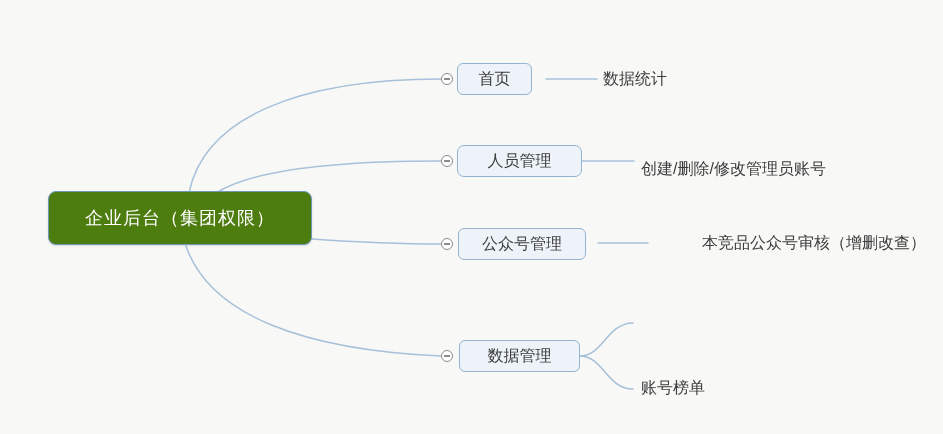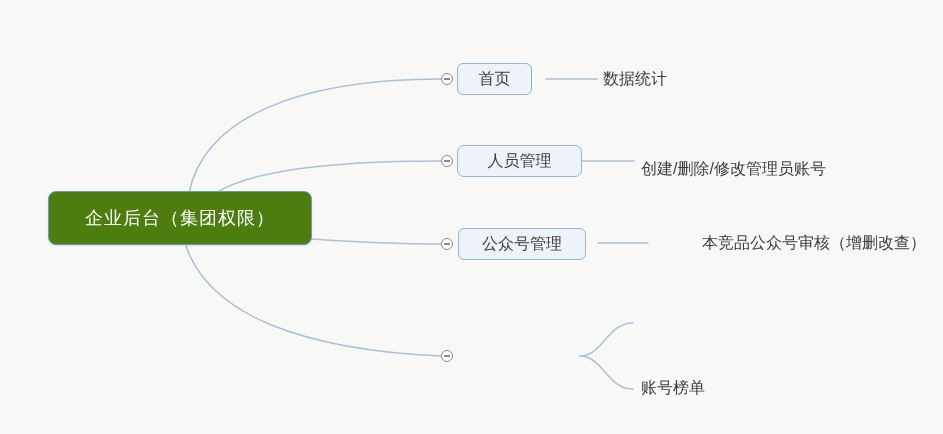--- a/index.html
+++ b/index.html
@@ -123,15 +123,16 @@
 
   <div class="collapse" style="left:441px; top:238px;">
     <span class="minus"></span>
   </div>
   <div class="topic" style="left:458px; top:228px; width:128px;">公众号管理</div>
   <div class="leaf" style="left:657px; top:235px;margin-left:45px;">本竞品公众号审核（增删改查）</div>
 
   <div class="collapse" style="left:441px; top:350px;">
     <span class="minus"></span>
   </div>
+  <div class="topic" style="left:459px; top:340px; width:121px;">数据管理</div>
   <div class="leaf" style="left:641px; top:380px;">账号榜单</div>
 
 </div>
 
 </body></html>

